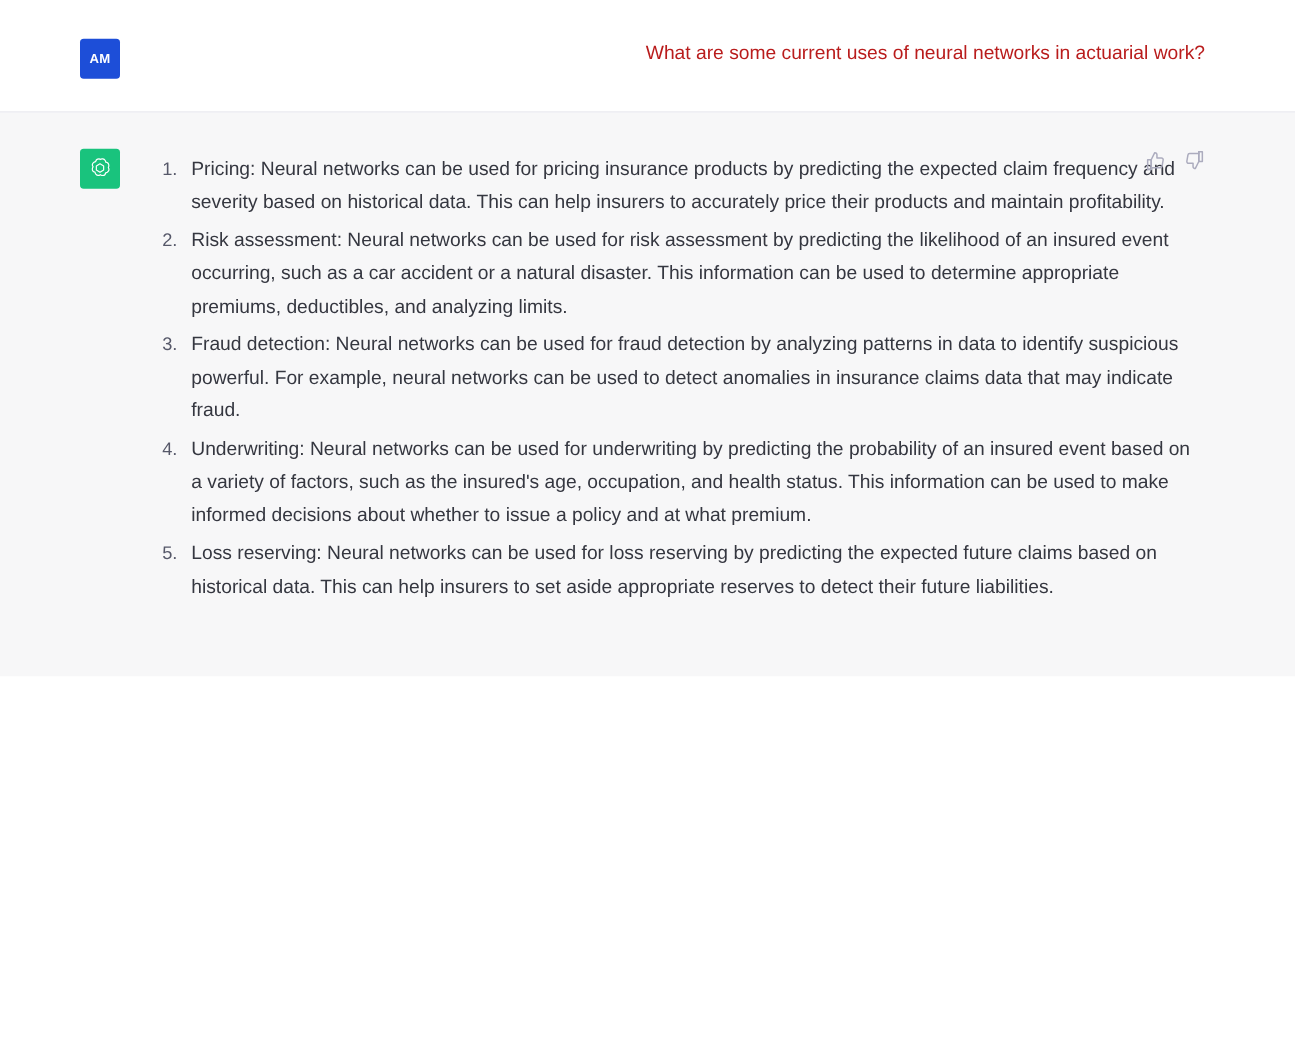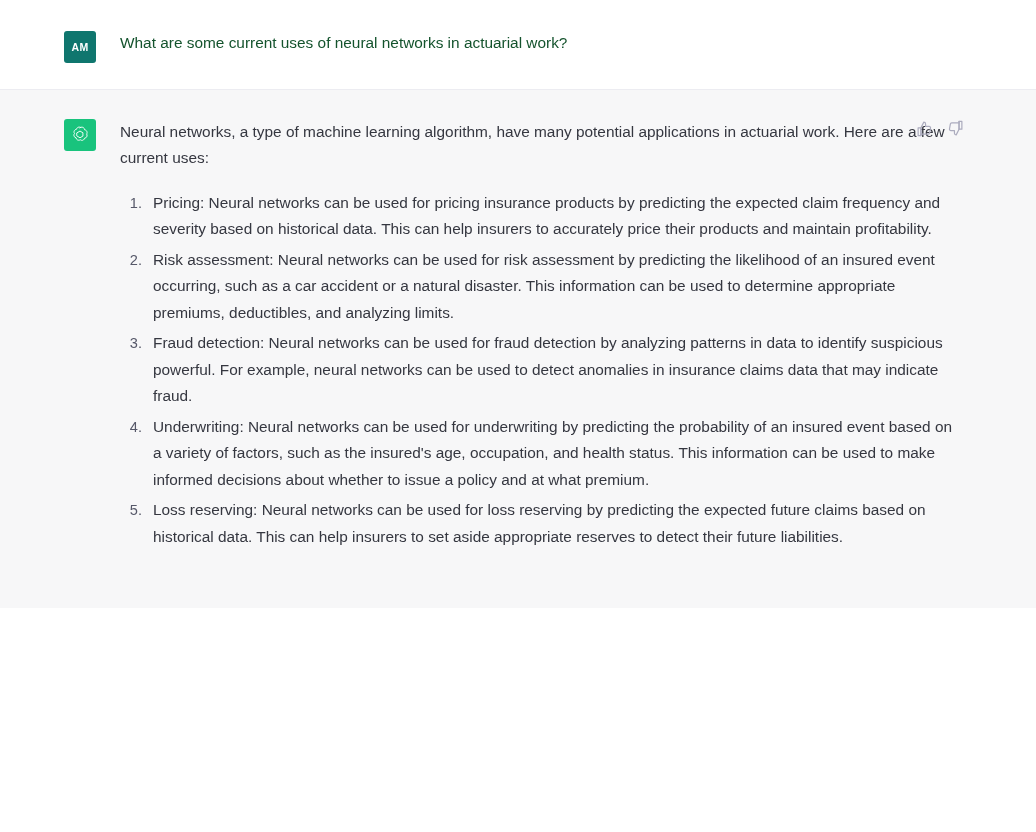--- a/index.html
+++ b/index.html
@@ -44,21 +44,21 @@
     width: 32px;
     height: 32px;
     min-width: 32px;
     border-radius: 3px;
     display: flex;
     align-items: center;
     justify-content: center;
     margin-top: 1px;
   }
   .avatar-user {
-    background: #0f766e;
+    background: #1d4ed8;
     color: #ffffff;
     font-size: 10.5px;
     font-weight: bold;
     letter-spacing: 0.3px;
   }
   .avatar-assistant {
     background: #19c37d;
     color: #ffffff;
   }
   .avatar-assistant svg {
@@ -74,21 +74,22 @@
   }
   .message p {
     margin: 0 0 18px 0;
   }
   .message p:last-child {
     margin-bottom: 0;
   }
   .user-text {
     font-size: 15.4px;
     line-height: 1.6;
-    color: #14532d;
+    color: #b91c1c;
+    text-align: right;
   }
   ol.answer-list {
     margin: 0 0 18px 0;
     padding-left: 26px;
     list-style-position: outside;
   }
   ol.answer-list li {
     margin: 4px 0 1px 0;
     padding-left: 7px;
   }
@@ -134,21 +135,20 @@
     <div class="turn-inner">
       <div class="avatar avatar-assistant">
         <span>
           <svg width="20" height="20" viewBox="0 0 24 24" fill="none" stroke="#ffffff" stroke-width="1.1" stroke-linecap="round" stroke-linejoin="round">
             <path d="M12 3.2c1.6-1.2 3.9-.8 5 .9.3.5.5 1 .5 1.6 1.7.2 3 1.7 3 3.4 0 .6-.2 1.2-.5 1.7.9 1.5.5 3.5-1 4.5-.5.3-1 .5-1.6.6-.3 1.7-1.9 2.8-3.6 2.5-.6-.1-1.1-.4-1.5-.7-1.4 1-3.4.7-4.5-.8-.3-.5-.5-1-.6-1.6-1.7-.3-2.8-1.9-2.5-3.6.1-.6.3-1.1.7-1.5-1-1.4-.7-3.4.8-4.5.5-.3 1-.5 1.6-.6.3-1.5 1.6-2.6 3.2-2.6.4 0 .7.1 1 .2z"></path>
             <path d="M8.5 9.3l3.5-2 3.5 2v4l-3.5 2-3.5-2z"></path>
           </svg>
         </span>
       </div>
       <div class="message">
-        <p>Neural networks, a type of machine learning algorithm, have many potential applications in actuarial work. Here are a few current uses:</p>
         <ol class="answer-list">
           <li>Pricing: Neural networks can be used for pricing insurance products by predicting the expected claim frequency and severity based on historical data. This can help insurers to accurately price their products and maintain profitability.</li>
           <li>Risk assessment: Neural networks can be used for risk assessment by predicting the likelihood of an insured event occurring, such as a car accident or a natural disaster. This information can be used to determine appropriate premiums, deductibles, and analyzing limits.</li>
           <li>Fraud detection: Neural networks can be used for fraud detection by analyzing patterns in data to identify suspicious powerful. For example, neural networks can be used to detect anomalies in insurance claims data that may indicate fraud.</li>
           <li>Underwriting: Neural networks can be used for underwriting by predicting the probability of an insured event based on a variety of factors, such as the insured's age, occupation, and health status. This information can be used to make informed decisions about whether to issue a policy and at what premium.</li>
           <li>Loss reserving: Neural networks can be used for loss reserving by predicting the expected future claims based on historical data. This can help insurers to set aside appropriate reserves to detect their future liabilities.</li>
         </ol>
       </div>
       <div class="feedback">
         <span>

